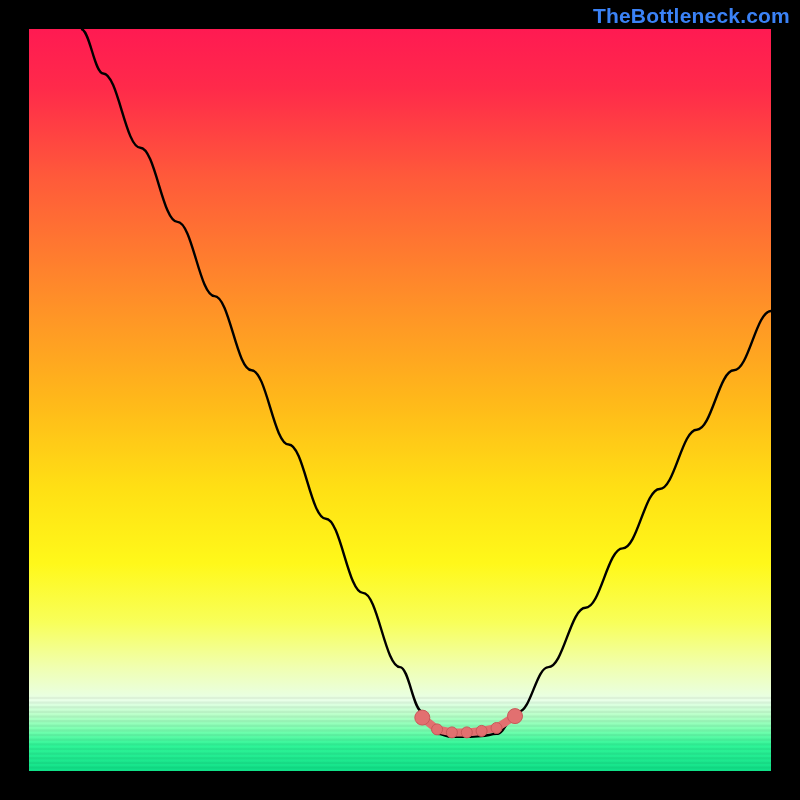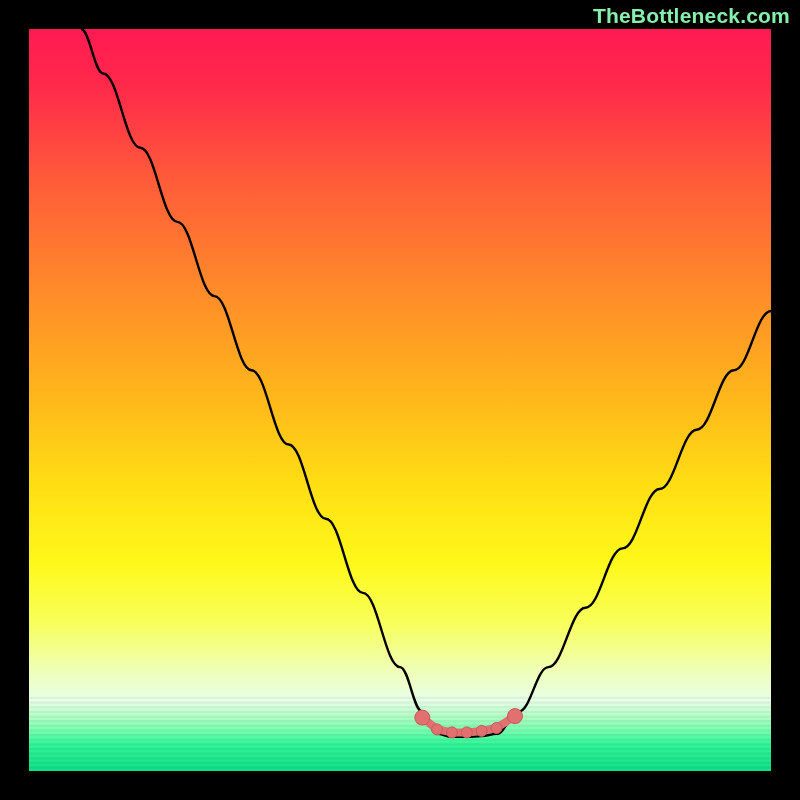--- a/index.html
+++ b/index.html
@@ -25,21 +25,21 @@
     width: 742px;
     height: 742px;
   }
   .watermark {
     position: absolute;
     top: 4px;
     right: 10px;
     font-family: Arial, Helvetica, sans-serif;
     font-size: 21px;
     font-weight: 600;
-    color: #86efac;
+    color: #3b82f6;
     letter-spacing: 0.2px;
   }
 </style>
 </head>
 <body>
 
 <div class="frame">
   <svg class="plot" viewBox="0 0 742 742">
     <defs>
       <linearGradient id="bg-grad" x1="0" y1="0" x2="0" y2="1">

